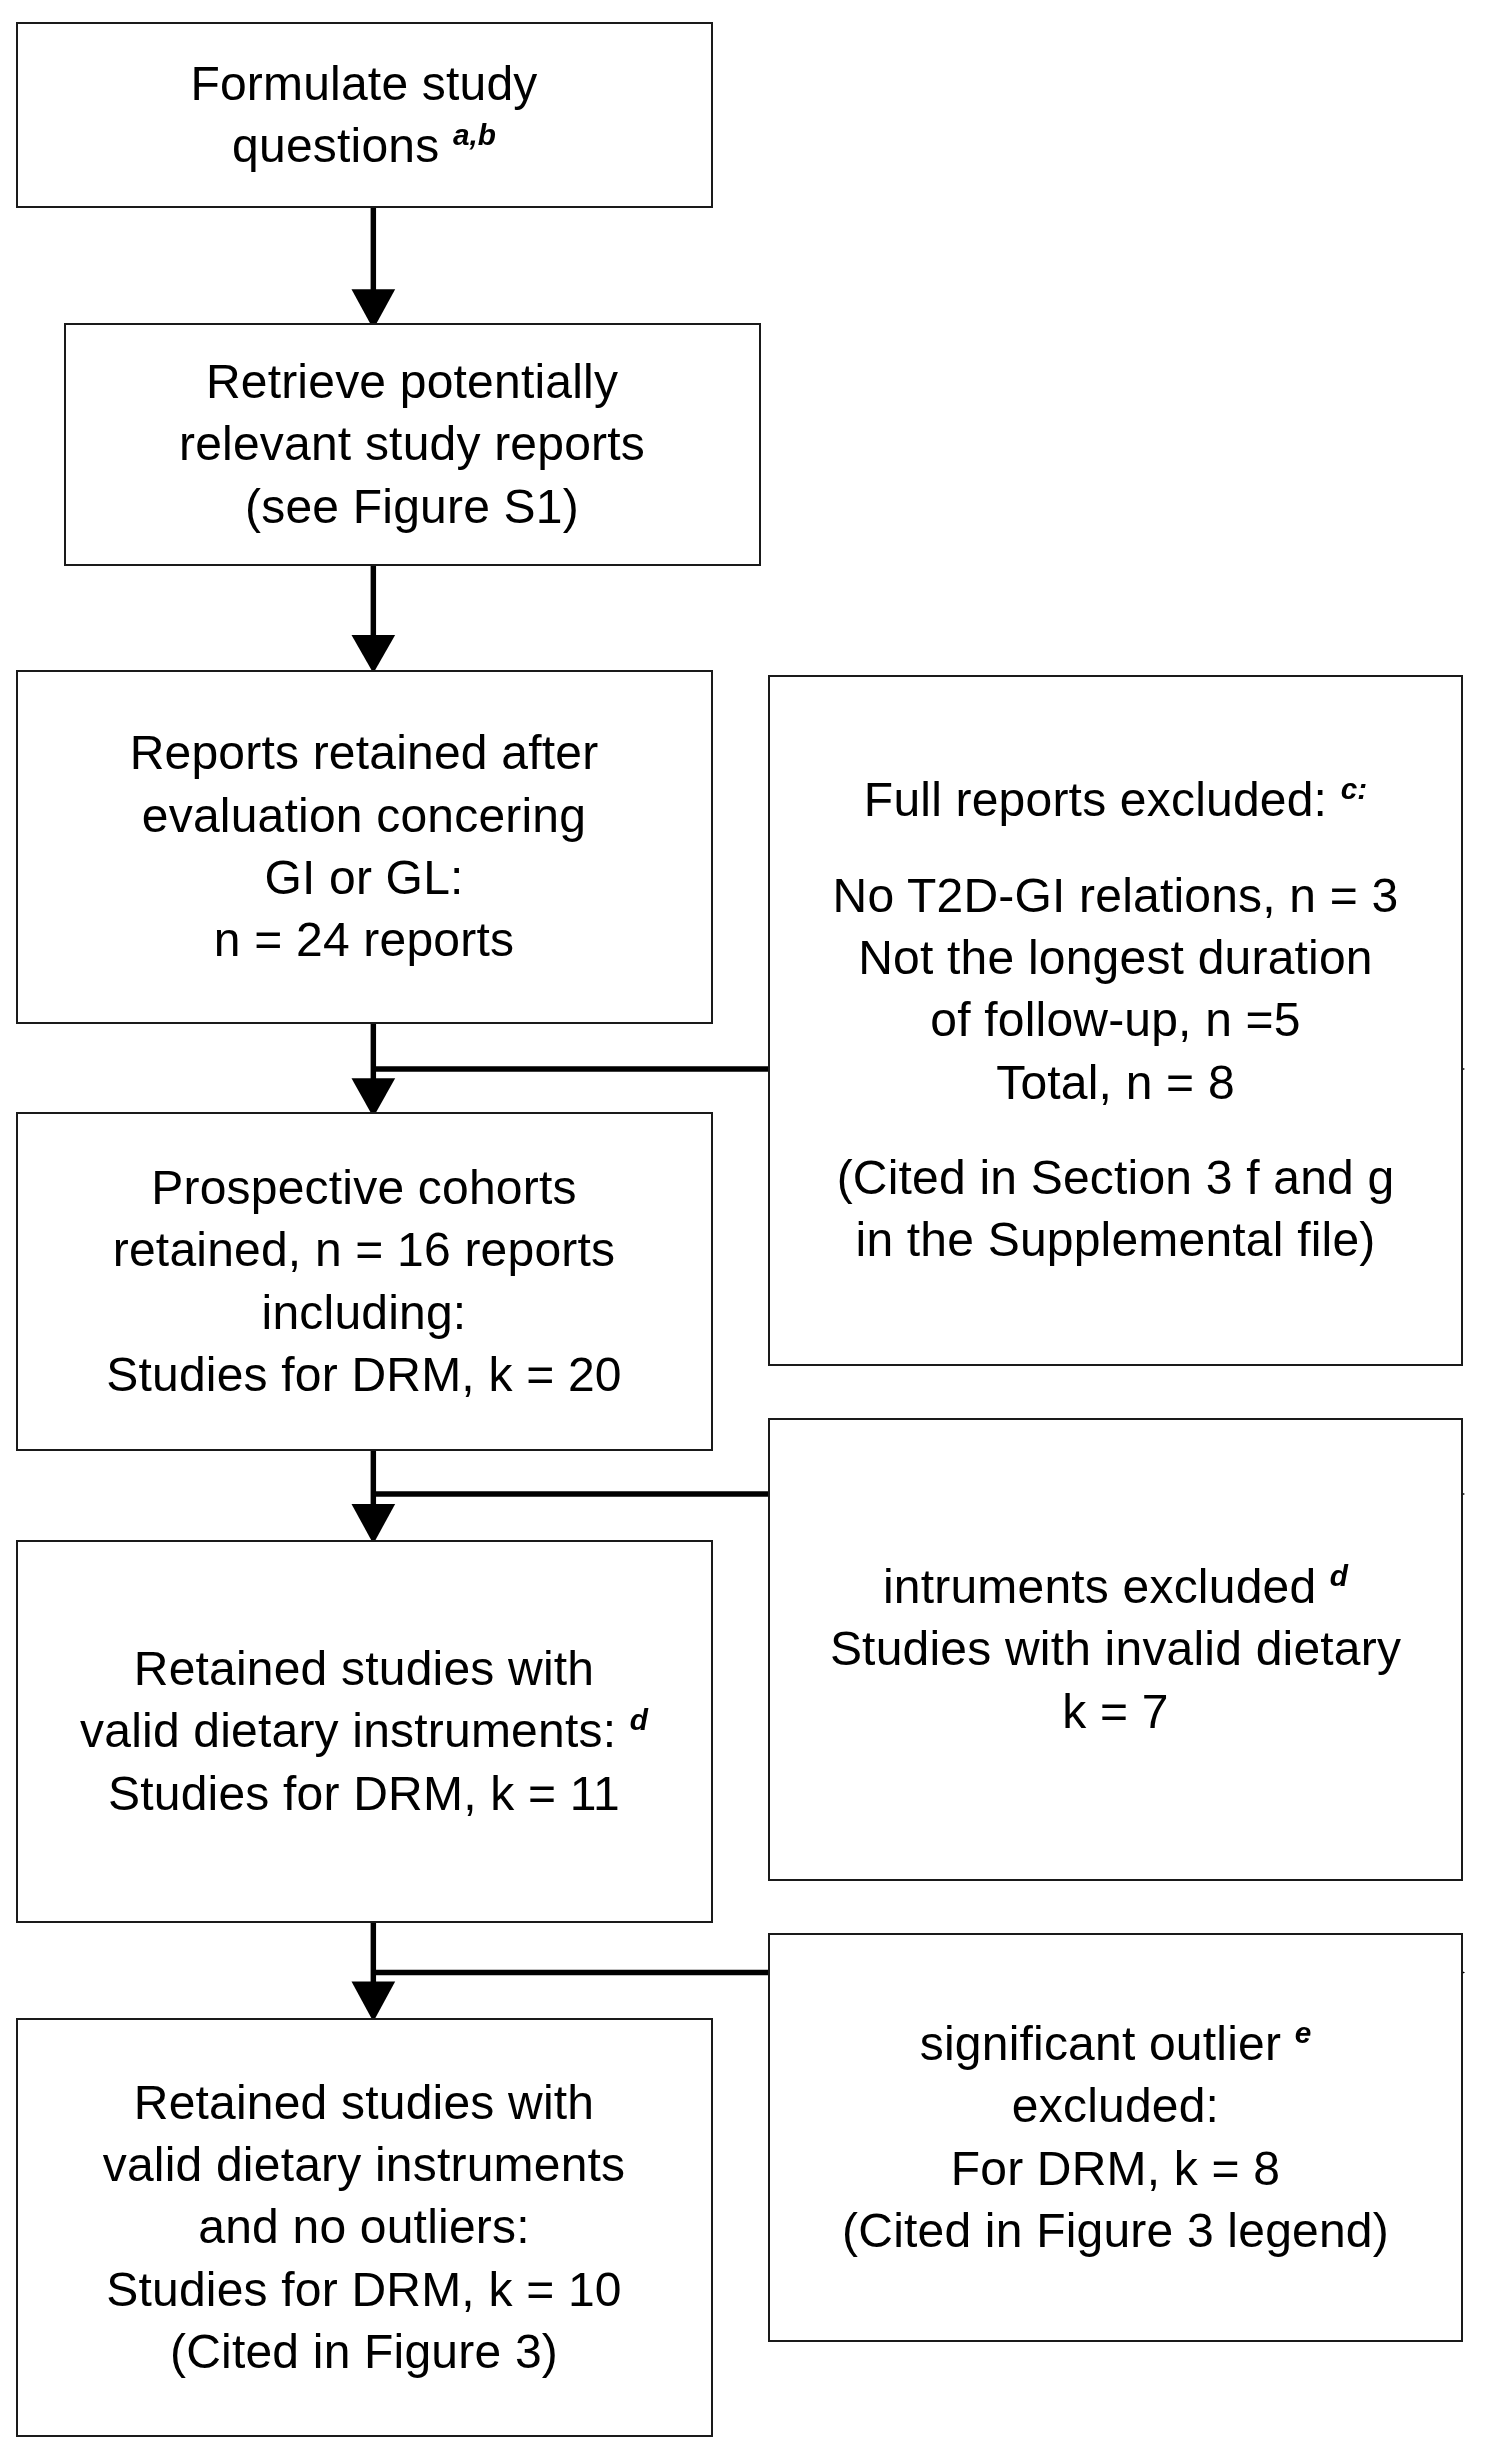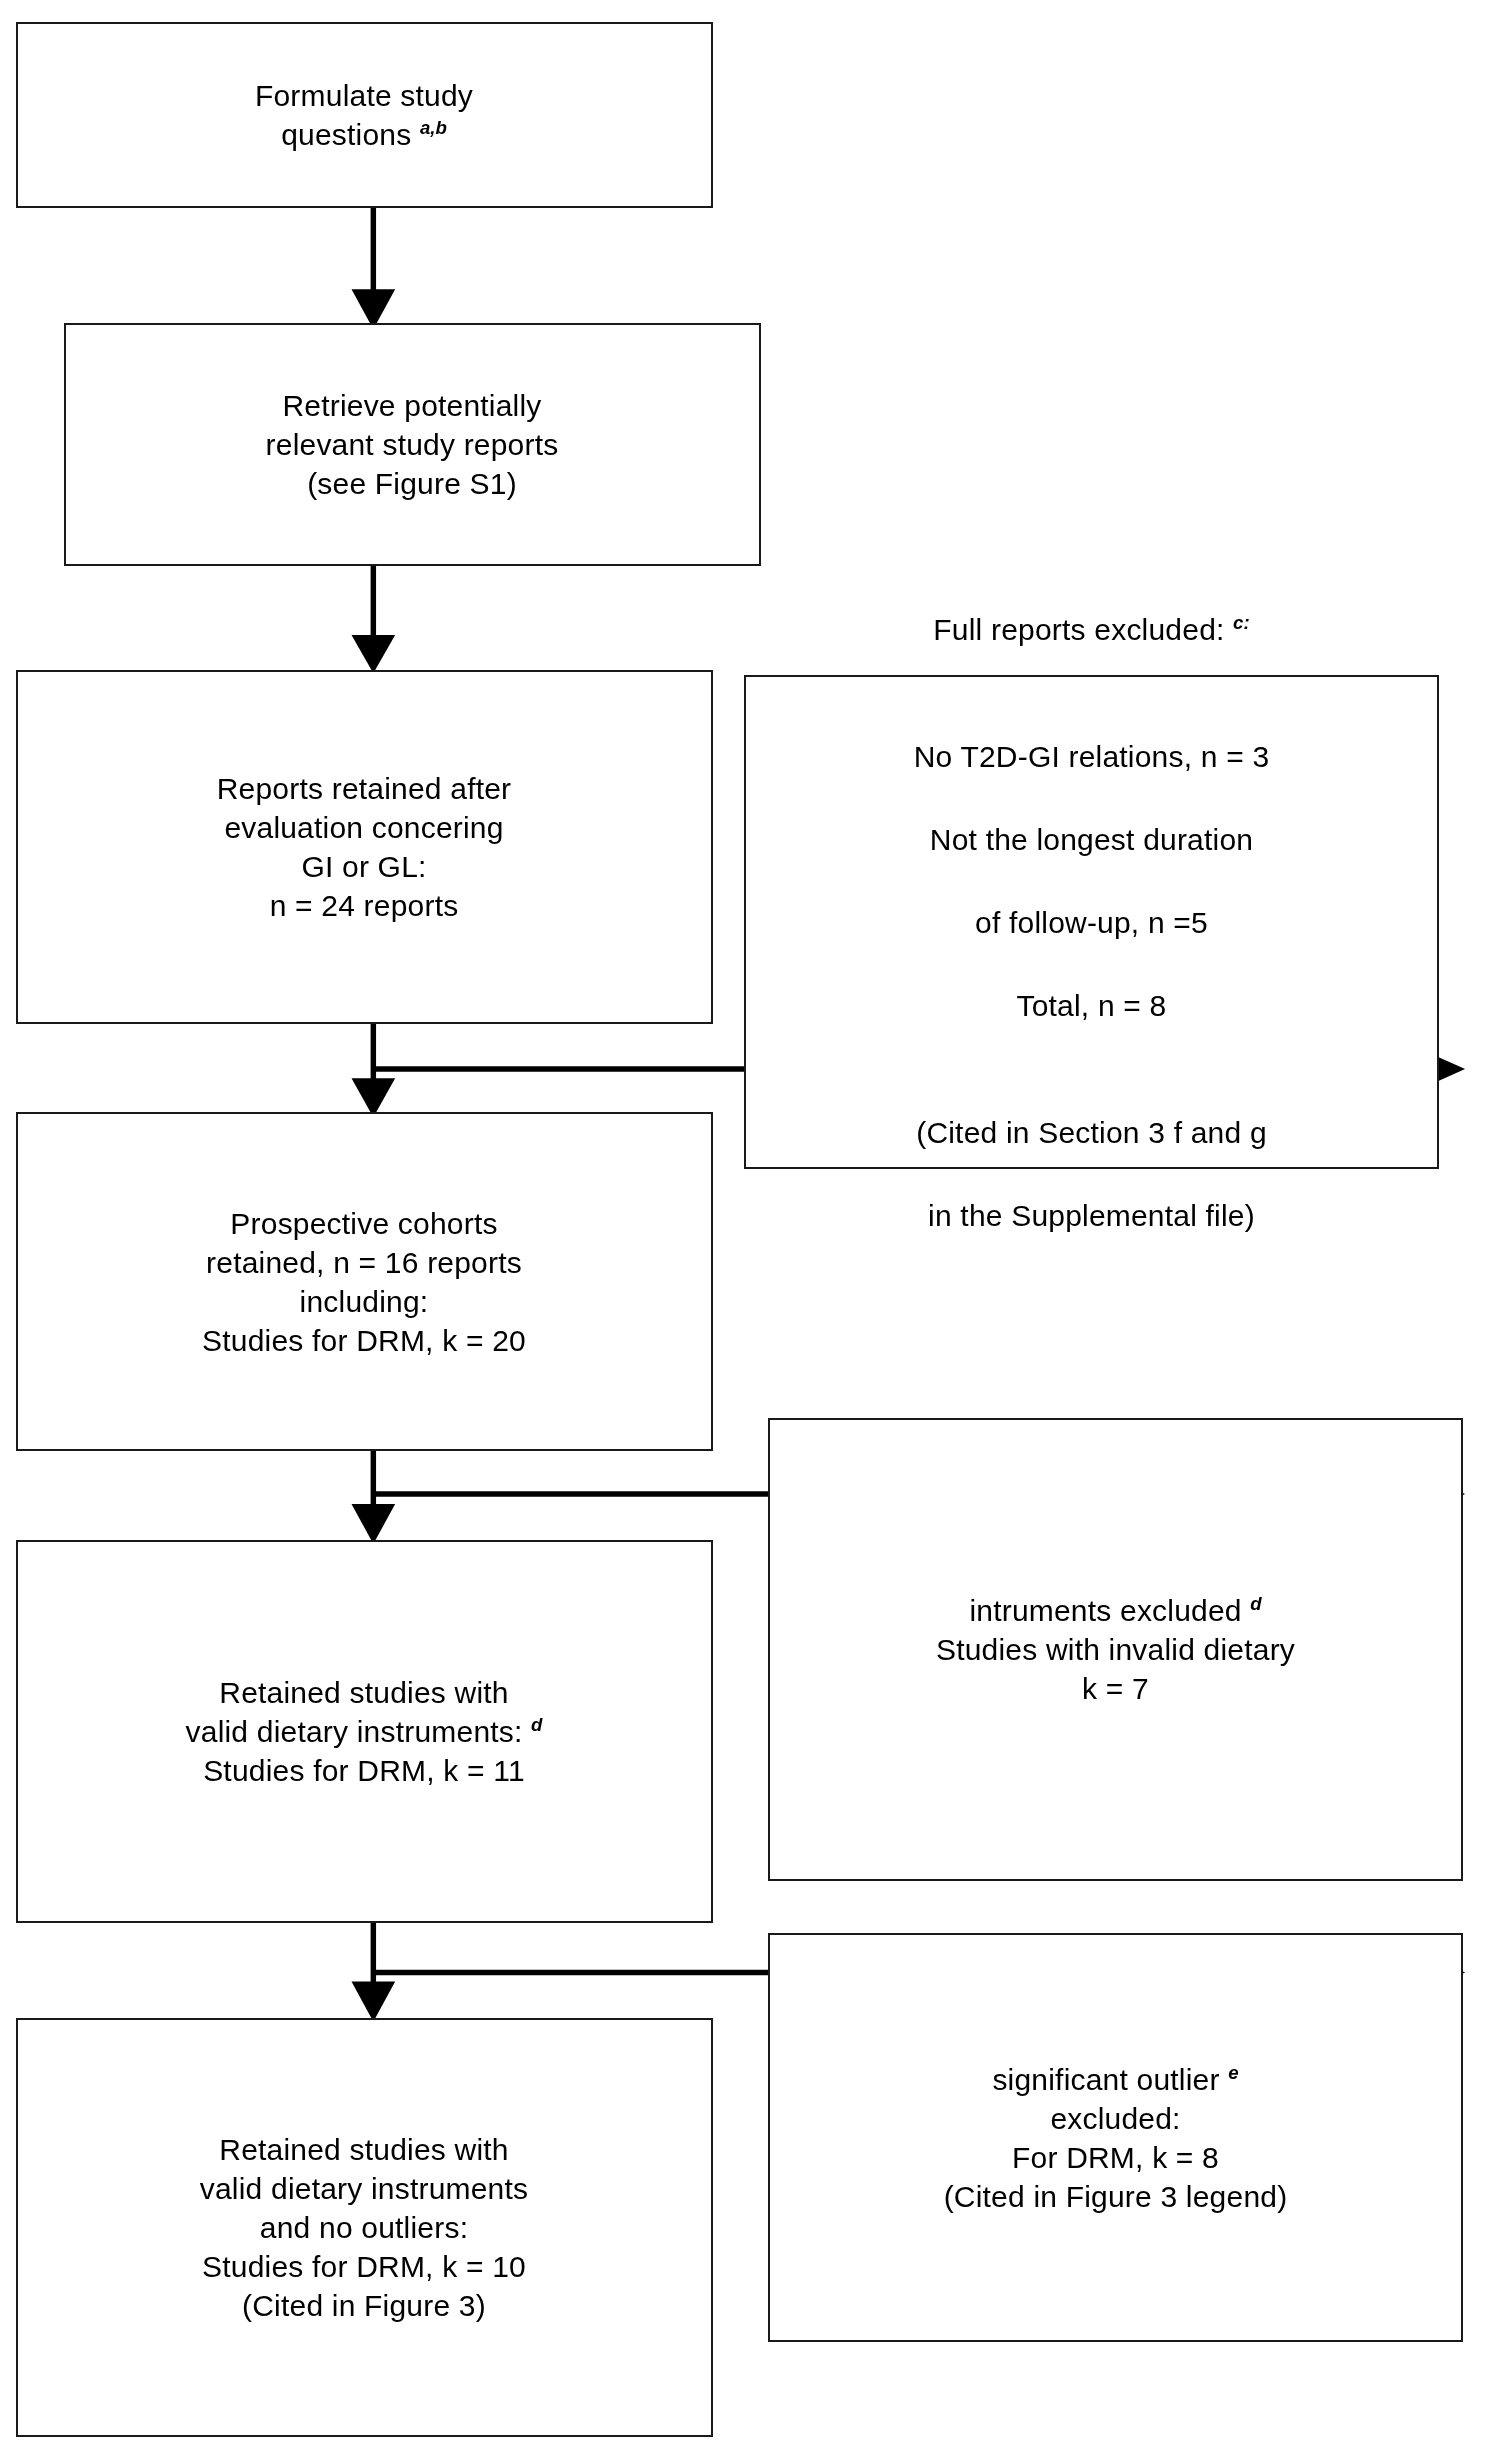--- a/index.html
+++ b/index.html
@@ -34,21 +34,21 @@
     align-items: center;
     justify-content: center;
     text-align: center;
     color: #000000;
     z-index: 2;
   }
   .node .line {
     display: block;
     white-space: nowrap;
     line-height: 1.30;
-    font-size: 30px;
+    font-size: 48px;
     letter-spacing: 0.2px;
   }
   .node .line.spacer {
     height: 33px;
   }
   .node .line sup {
     font-size: 0.62em;
     font-style: italic;
     font-weight: bold;
     vertical-align: super;
@@ -137,21 +137,21 @@
     </div>
 
   <div class="node" style="left:15.5px; top:2018px; width:697px; height:419px;">
       <span class="line">Retained  studies with</span>
       <span class="line">valid dietary instruments</span>
       <span class="line">and no outliers:</span>
       <span class="line">Studies for DRM, k = 10</span>
       <span class="line">(Cited in Figure  3)</span>
     </div>
 
-  <div class="node" style="left:744px; top:675px; width:695px; height:494px;gap:44px;">
+  <div class="node" style="left:768px; top:675px; width:695px; height:691px;">
       <span class="line">Full reports excluded: <sup>c:</sup></span>
       <span class="line spacer"></span>
       <span class="line">No T2D-GI relations, n = 3</span>
       <span class="line">Not  the longest duration</span>
       <span class="line">of follow-up, n =5</span>
       <span class="line">Total,  n = 8</span>
       <span class="line spacer"></span>
       <span class="line">(Cited in Section 3 f and g</span>
       <span class="line">in the Supplemental  file)</span>
     </div>

